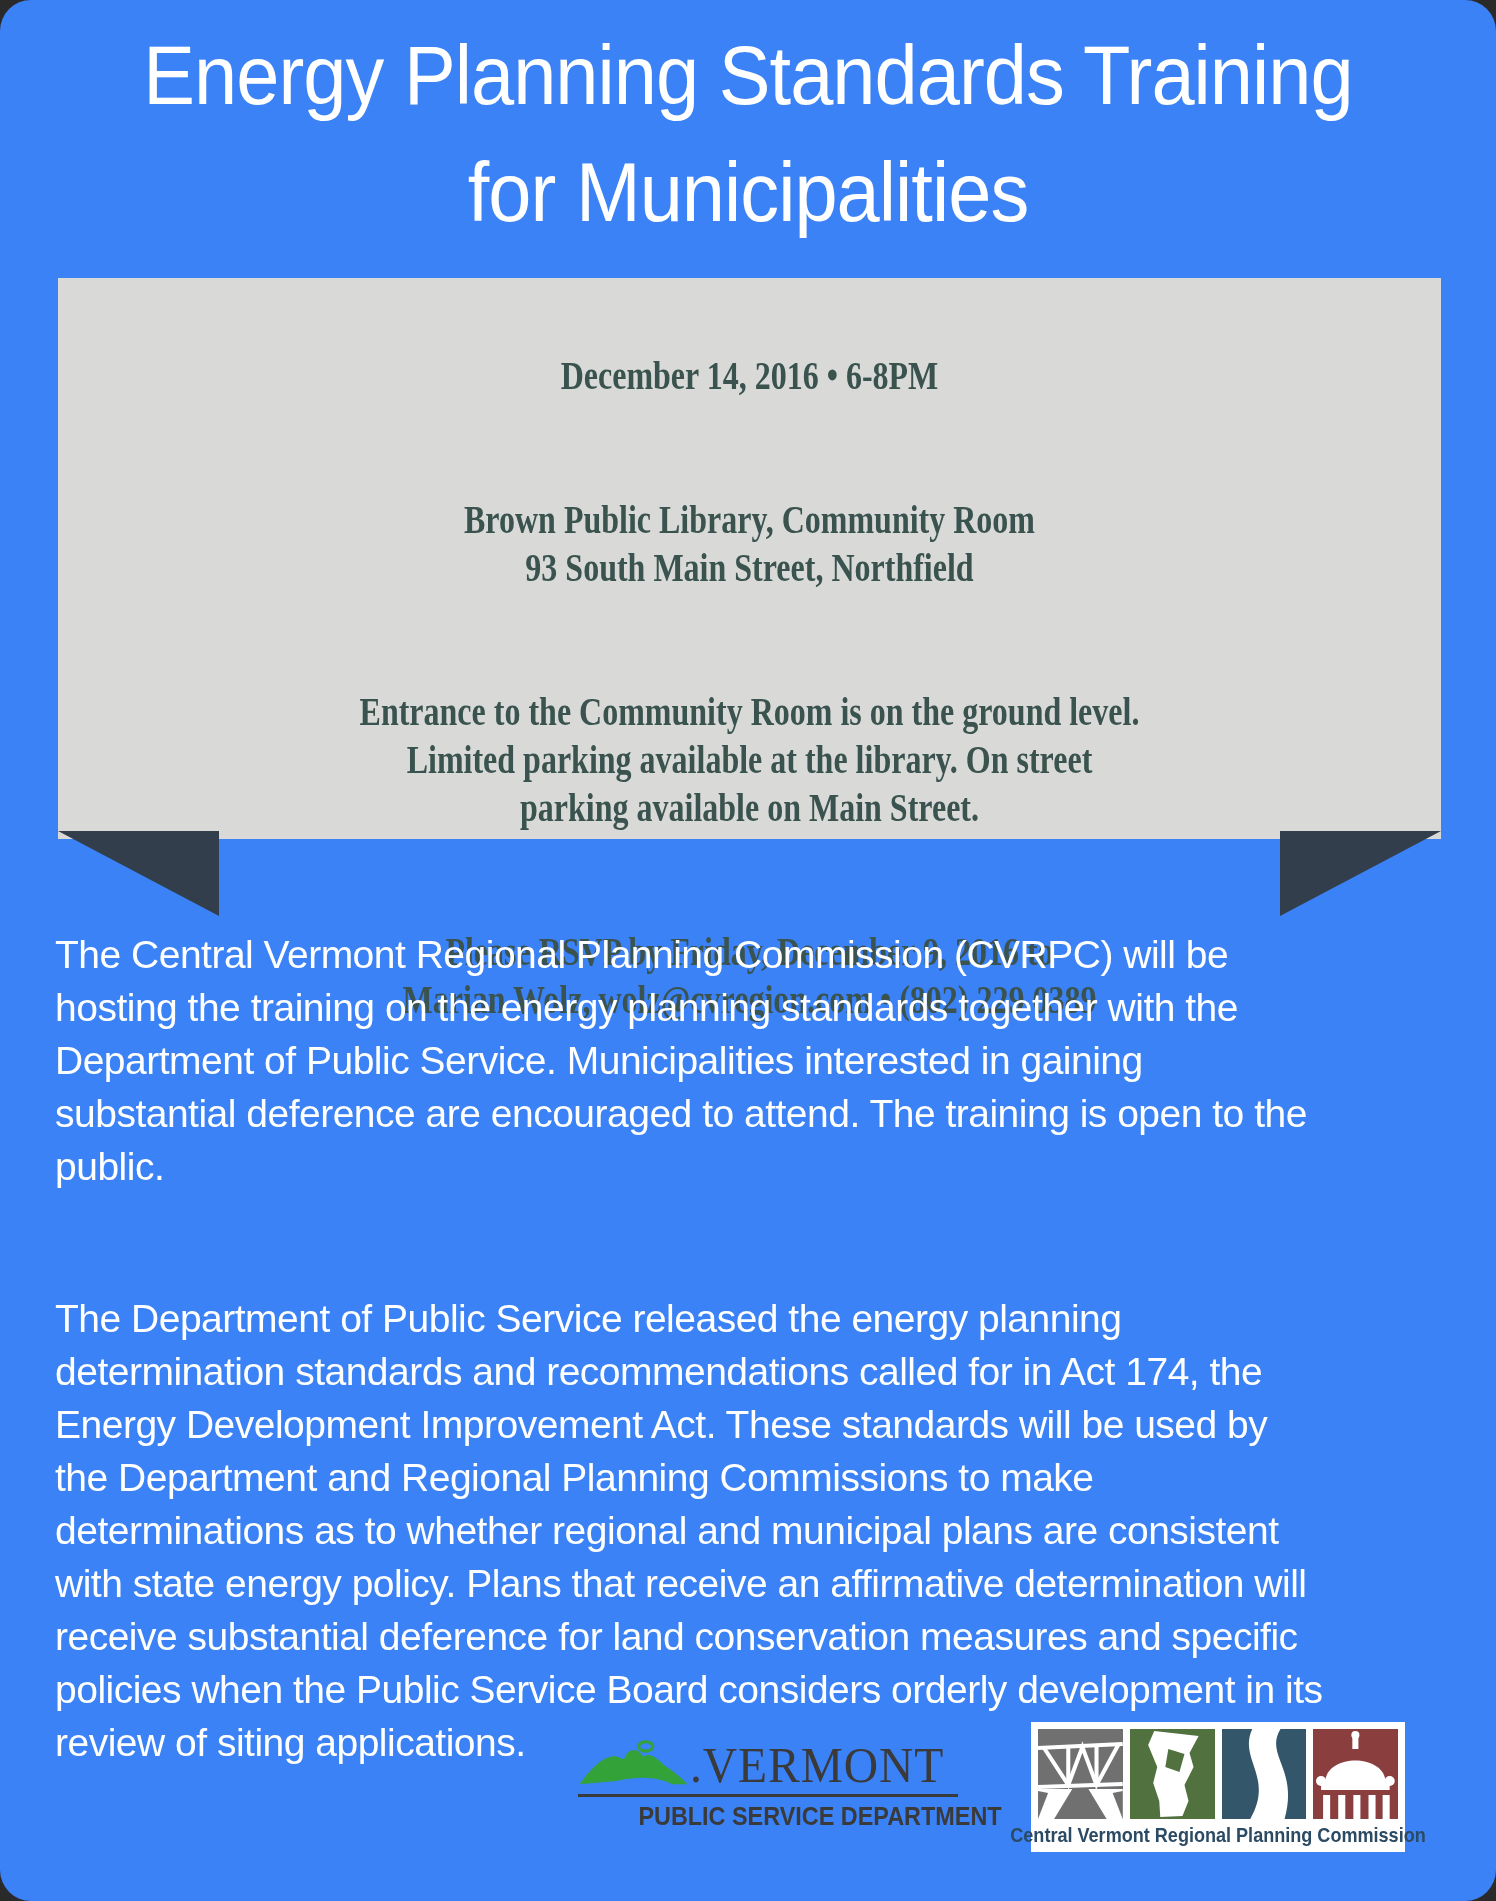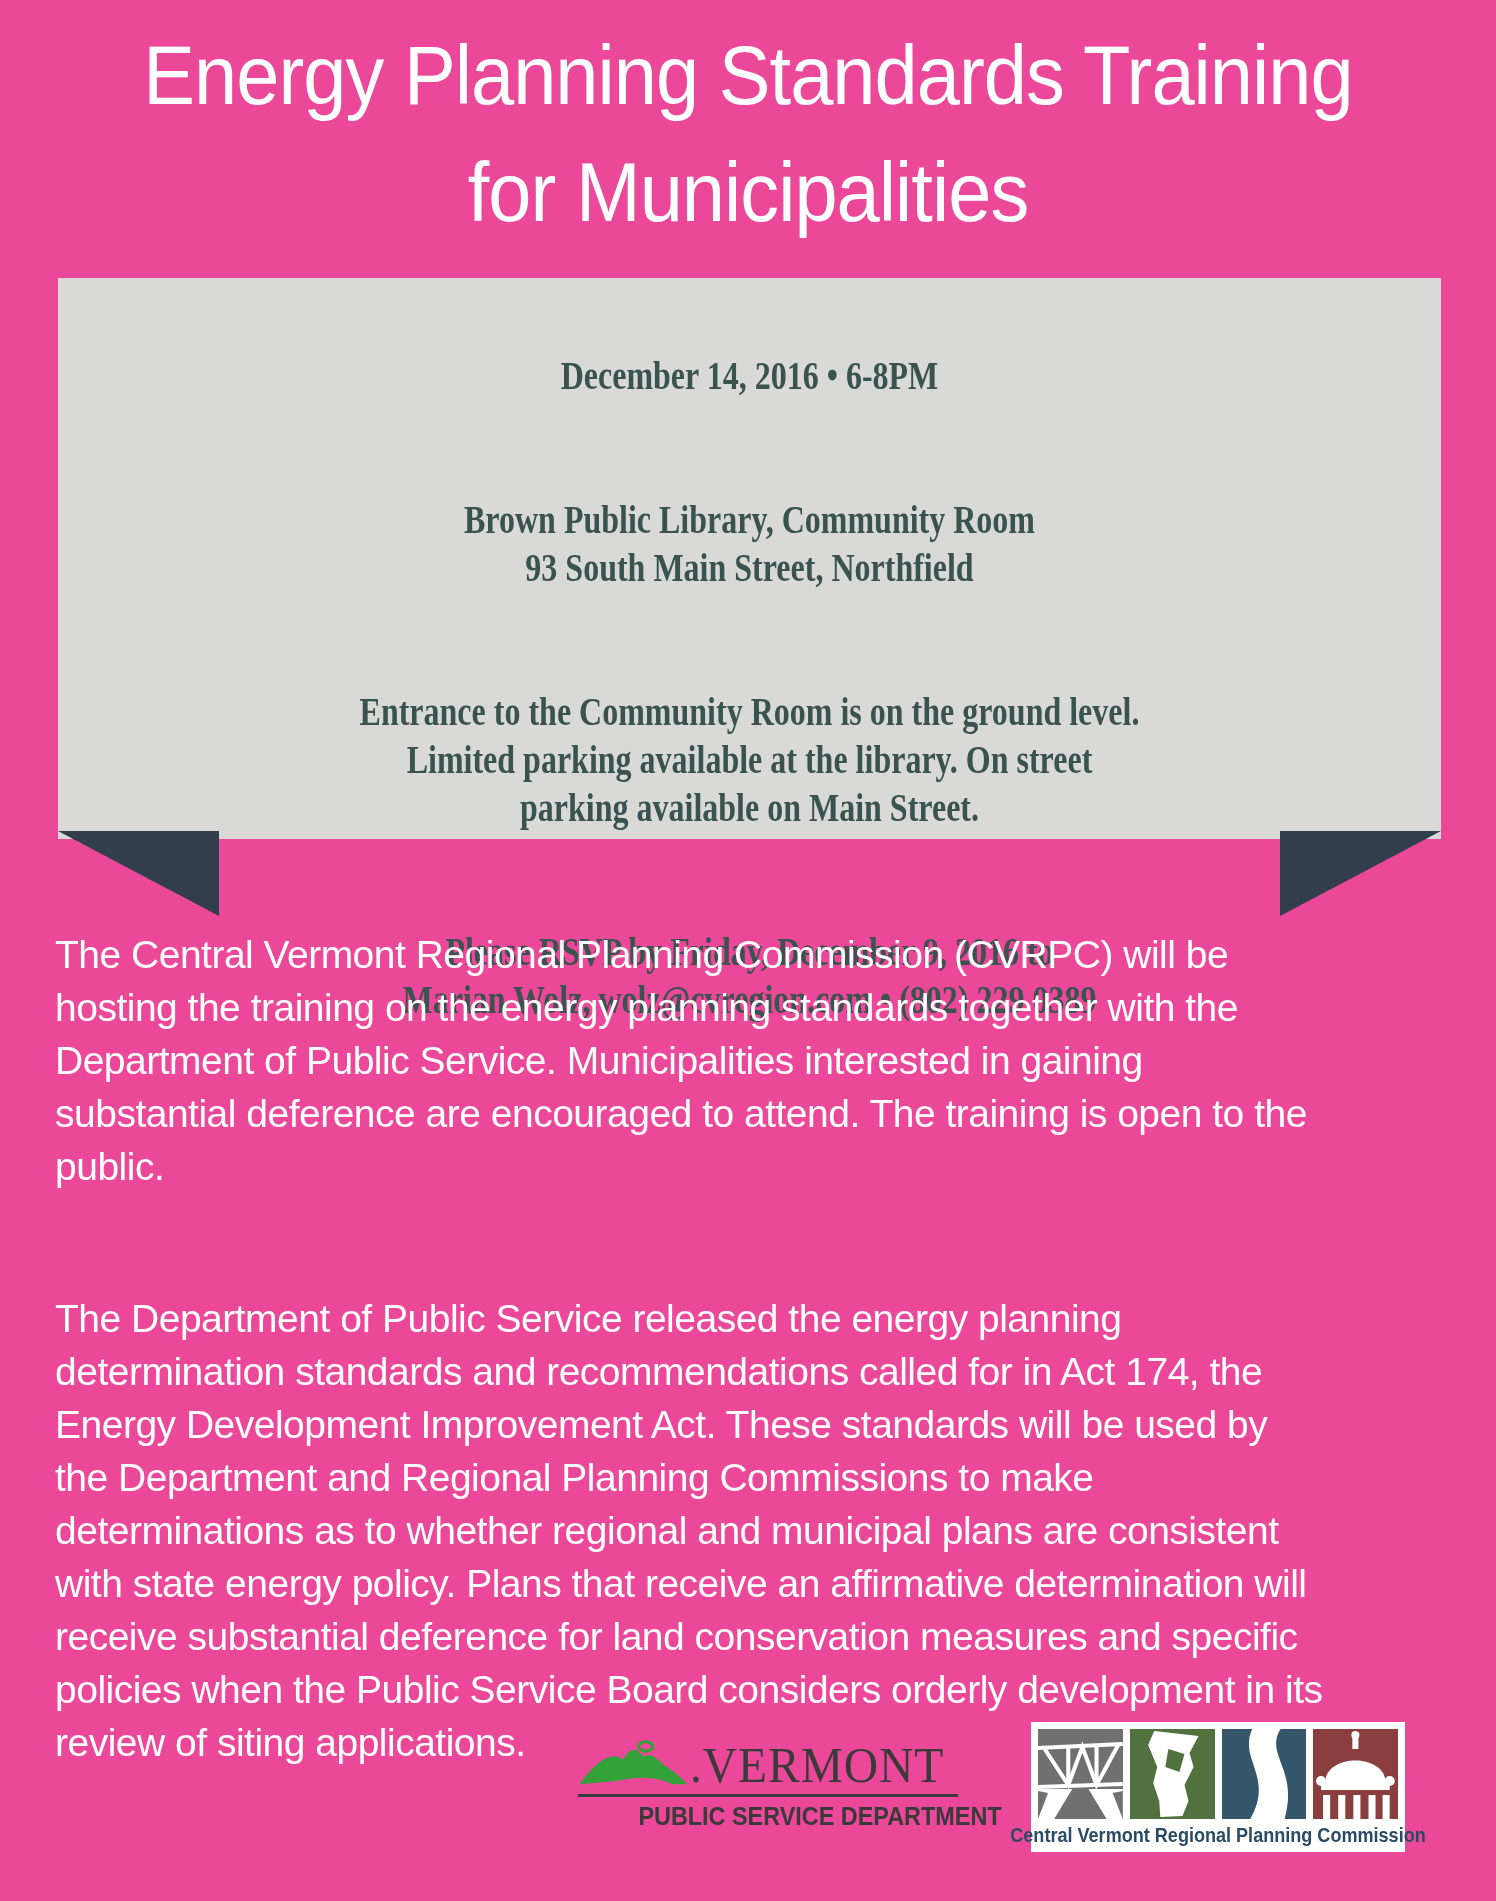--- a/index.html
+++ b/index.html
@@ -81,21 +81,21 @@
   .cvrpc-caption{
     height:32px;display:flex;align-items:center;justify-content:center;
     font-weight:700;font-size:21px;
     transform:scaleX(0.86);transform-origin:center center;
     white-space:nowrap;
   }
 </style>
 </head>
 <body>
 
-<div class="page" style="background: #ec4899;">
+<div class="page" style="background: #3b82f6; border-radius: 31px;">
 
   <h1 class="title" style="color: rgb(255, 255, 255);"><span>Energy Planning Standards Training</span><br>
   <span>for Municipalities</span></h1>
 
   <div class="panel" style="background: rgb(217, 218, 216); margin-top: 8px;">
     <div class="panel-text" style="color: rgb(58, 83, 79);">
       <div class="panel-group">December 14, 2016 • 6-8PM</div>
       <div class="panel-group">Brown Public Library, Community Room
 93 South Main Street, Northfield</div>
       <div class="panel-group">Entrance to the Community Room is on the ground level.

